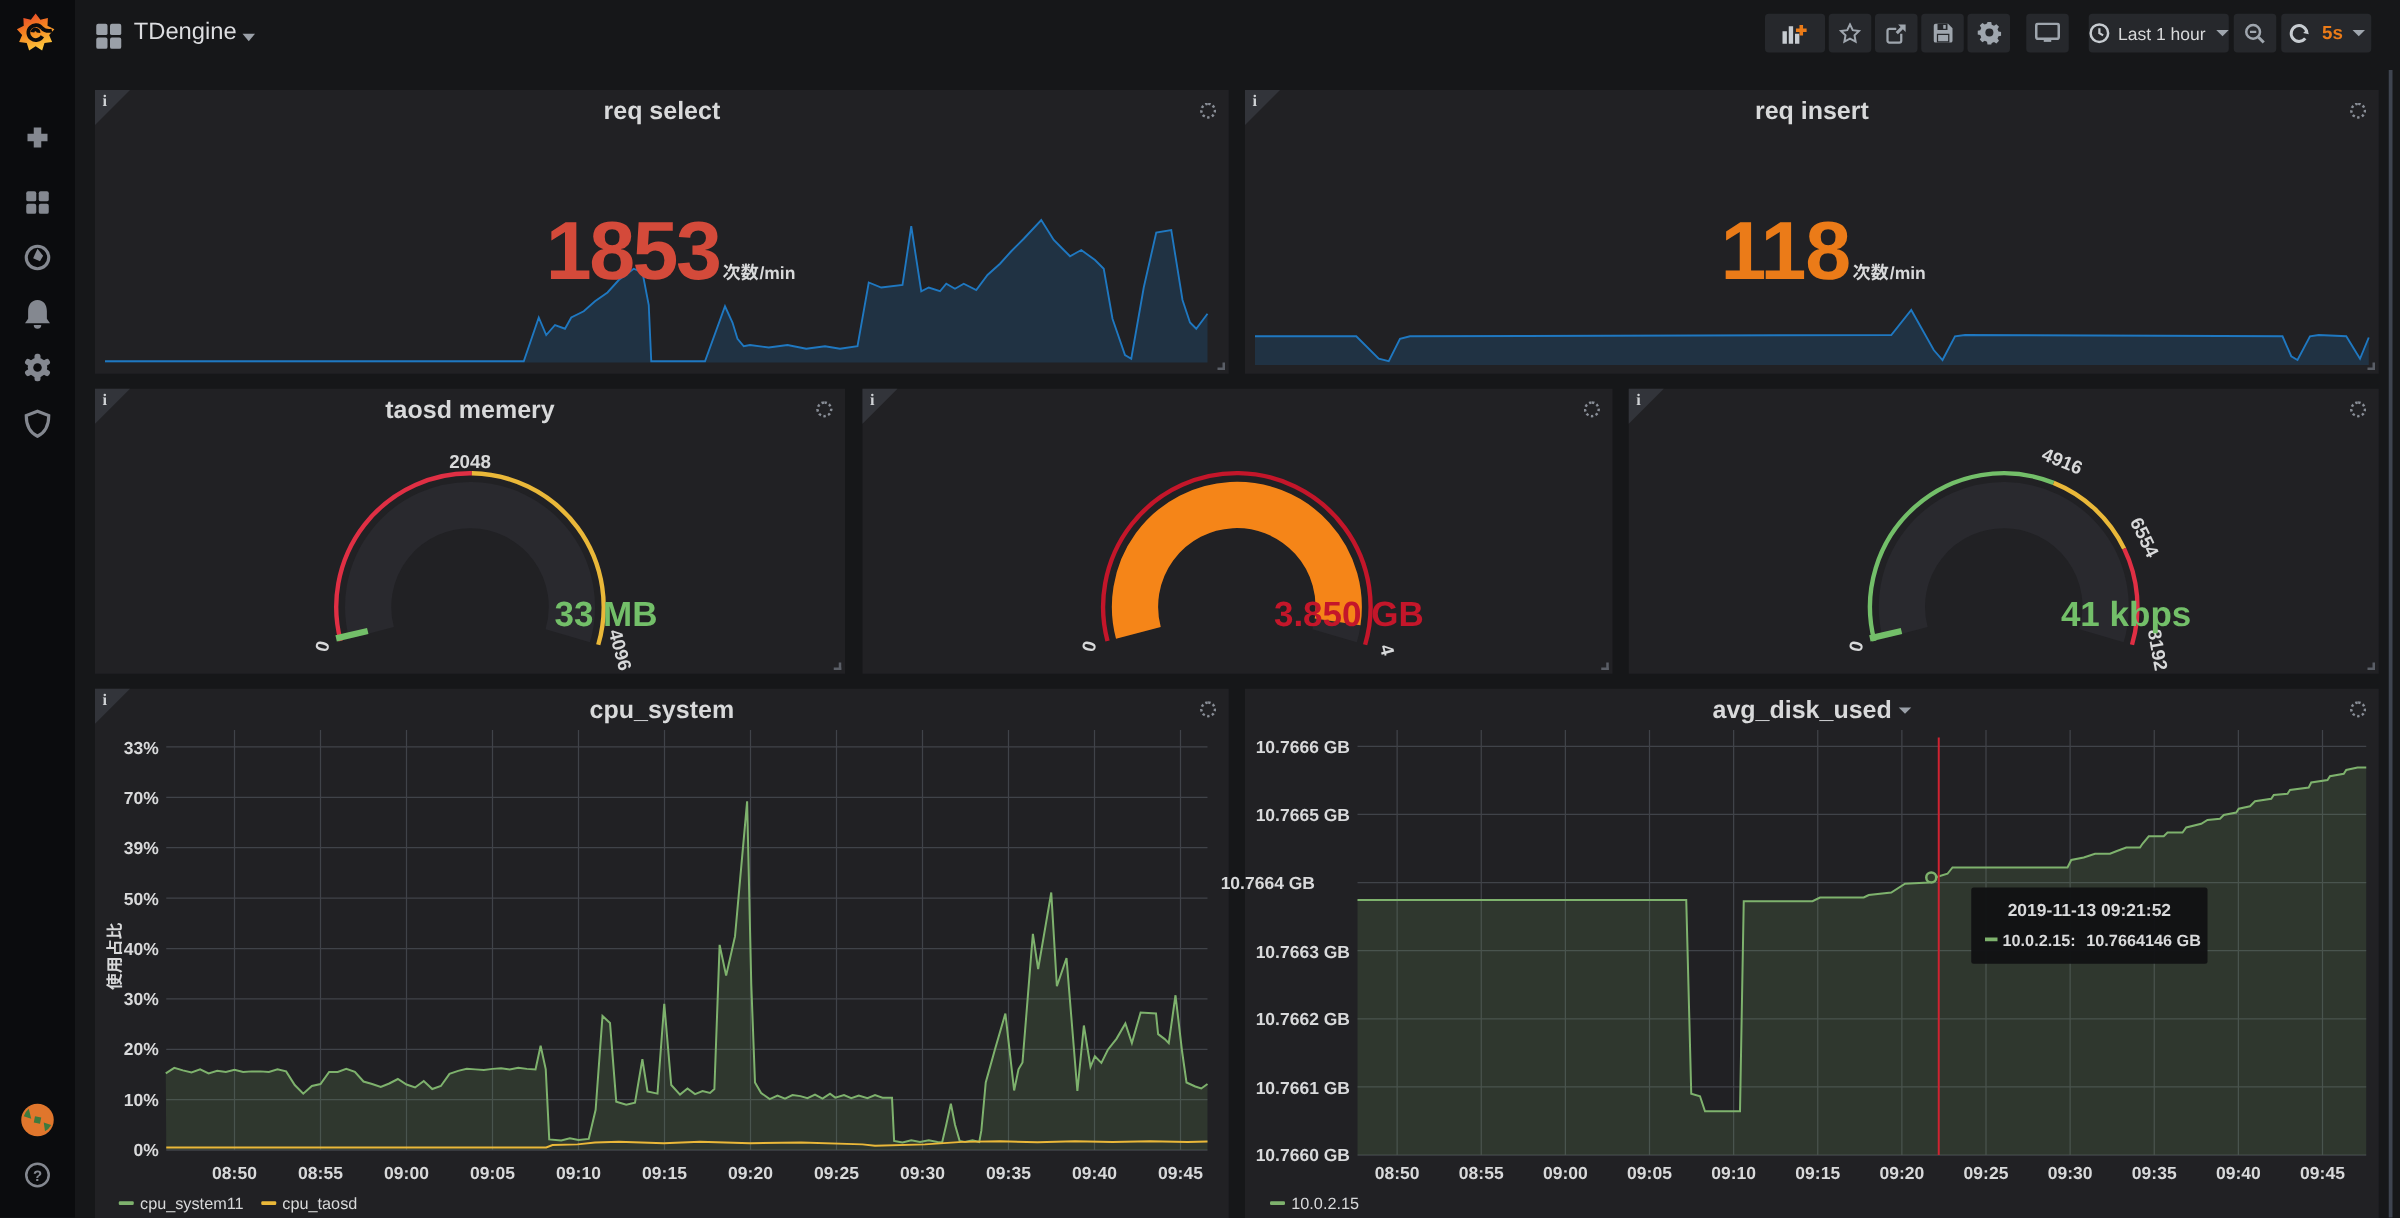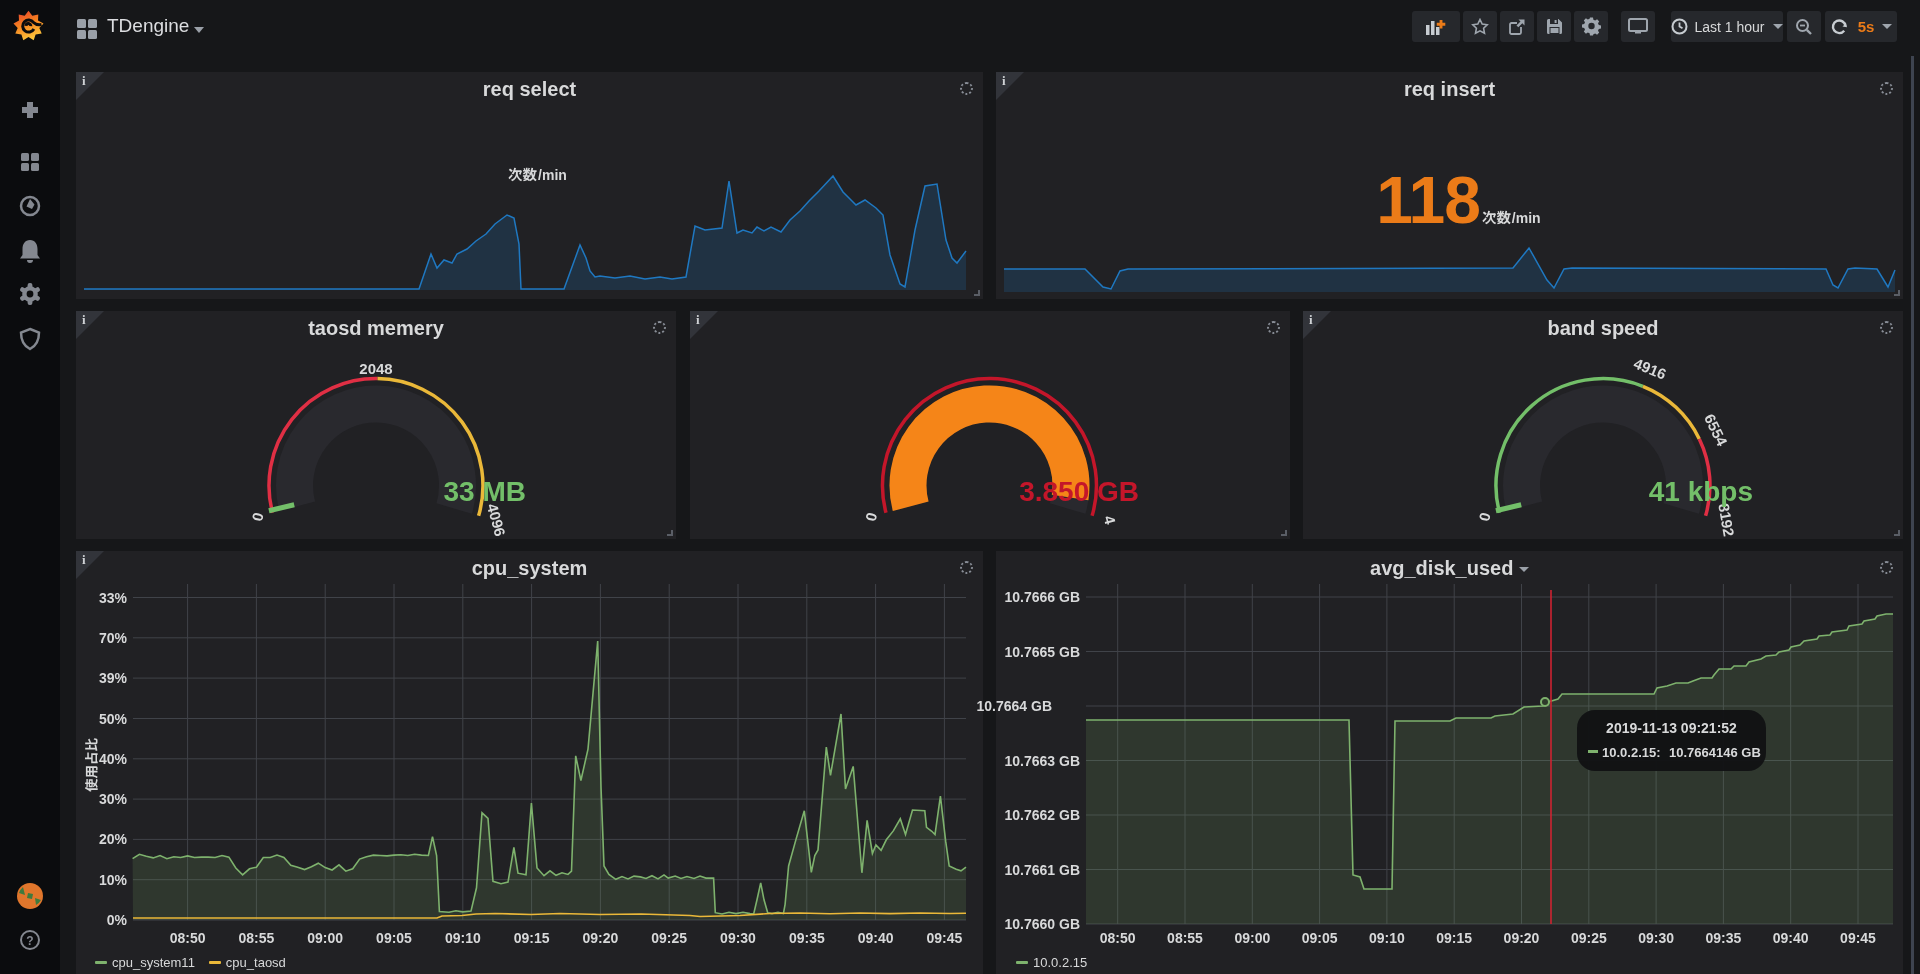--- a/index.html
+++ b/index.html
@@ -152,21 +152,20 @@
       <div class="spin"></div>
       <div class="rsz"></div>
     </div>
 <div class="panel" style="left:690px;top:311px;width:600px;height:228px">
       <div class="icorner"></div>
       <div class="iletter">i</div>
       <div class="spin"></div>
       <div class="rsz"></div>
     </div>
 <div class="panel" style="left:1303px;top:311px;width:600px;height:228px">
-      <div class="ptitle">band speed</div>
       <div class="icorner"></div>
       <div class="iletter">i</div>
       <div class="spin"></div>
       <div class="rsz"></div>
     </div>
 <div class="panel" style="left:76px;top:551px;width:907px;height:427px">
       <div class="ptitle">cpu_system</div>
       <div class="icorner"></div>
       <div class="iletter">i</div>
       <div class="spin"></div>
@@ -258,20 +257,21 @@
         <line x1="1790.7" y1="584" x2="1790.7" y2="924"></line>
         <line x1="1858.0" y1="584" x2="1858.0" y2="924"></line>
       </g>
   <polygon points="1086,924 1086,720 1349,720 1353,875 1360,877 1364,889 1392,889 1395,721 1450,721 1456,718 1491,718 1495,716 1513,714 1524,707 1543,706 1545,704 1548,702 1558,699 1562,694 1654,694 1657,688 1667,686 1676,683 1688,683 1693,681 1701,678 1712,678 1714,675 1719,669 1731,669 1734,666 1746,666 1749,662 1761,659 1766,656 1776,655 1779,652 1789,650 1791,647 1800,645 1804,641 1817,639 1819,636 1830,635 1832,632 1847,630 1849,626 1862,624 1864,621 1875,619 1877,616 1886,614 1893,614 1893,924" fill="rgba(126,178,109,0.15)"></polygon>
   <polyline points="1086,720 1349,720 1353,875 1360,877 1364,889 1392,889 1395,721 1450,721 1456,718 1491,718 1495,716 1513,714 1524,707 1543,706 1545,704 1548,702 1558,699 1562,694 1654,694 1657,688 1667,686 1676,683 1688,683 1693,681 1701,678 1712,678 1714,675 1719,669 1731,669 1734,666 1746,666 1749,662 1761,659 1766,656 1776,655 1779,652 1789,650 1791,647 1800,645 1804,641 1817,639 1819,636 1830,635 1832,632 1847,630 1849,626 1862,624 1864,621 1875,619 1877,616 1886,614 1893,614" stroke="#7eb26d" stroke-width="1.6"></polyline>
   <line x1="1551" y1="590" x2="1551" y2="924" stroke="#cf2331" stroke-width="1.6"></line>
   <circle cx="1545" cy="702" r="4" fill="#2e3a2a" stroke="#7eb26d" stroke-width="2"></circle>
 </svg>
 
 <div class="bigv" style="left:76px;top:167px;width:907px;padding-left:14px">
+  <span style="font-size:66px;font-weight:bold;color:#d44a3a;line-height:1;letter-spacing:-2px">1853</span>
   <span style="display:inline-flex;align-items:baseline;margin-left:2px;transform:translateY(0px)">
         <svg width="30" height="13" viewBox="0 0 30 13" style="display:inline-block;overflow:visible">
           <path d="M0.4 10.8 1.5 12.3C2.5 11.3 3.7 10.0 4.7 8.8L3.7 7.3C2.5 8.6 1.2 10.0 0.4 10.8ZM0.8 2.9C1.7 3.5 2.8 4.4 3.3 5.1L4.7 3.6C4.1 3.0 2.9 2.1 2.0 1.6ZM6.2 0.7C5.7 3.1 4.8 5.3 3.6 6.6C4.0 6.9 4.9 7.3 5.2 7.6C5.8 6.9 6.3 6.0 6.8 4.9H7.9V6.4C7.9 8.1 6.9 11.3 3.0 12.8C3.3 13.2 3.9 13.9 4.1 14.3C7.0 13.0 8.5 10.5 8.8 9.2C9.1 10.5 10.5 13.1 13.1 14.3C13.4 13.9 13.9 13.1 14.2 12.7C10.6 11.2 9.7 8.0 9.8 6.4V4.9H11.8C11.5 5.8 11.2 6.6 10.9 7.1C11.3 7.3 12.0 7.6 12.4 7.9C12.9 6.8 13.6 5.3 14.0 3.9L12.7 3.1L12.4 3.2H7.4C7.6 2.5 7.8 1.8 8.0 1.1Z" fill="#d8d9da"></path>
           <path d="M23.4 0.7C23.0 3.3 22.3 5.8 21.1 7.2C21.4 7.5 21.9 7.9 22.3 8.2L22.5 8.5C22.7 8.2 22.9 7.8 23.2 7.4C23.4 8.5 23.7 9.4 24.1 10.3C23.5 11.2 22.7 11.9 21.6 12.5C21.2 12.2 20.8 12.0 20.4 11.7C20.7 11.2 21.0 10.5 21.1 9.7H22.3V8.2H18.8L19.2 7.5L18.5 7.4H19.5V5.6C20.0 6.1 20.6 6.6 21.0 6.9L21.9 5.7C21.6 5.5 20.5 4.9 19.8 4.5H22.2V3.1H20.8C21.2 2.7 21.6 2.1 22.1 1.4L20.6 0.8C20.4 1.4 20.0 2.2 19.7 2.7L20.6 3.1H19.5V0.7H17.9V3.1H16.7L17.6 2.7C17.5 2.2 17.1 1.5 16.7 0.9L15.5 1.4C15.8 2.0 16.1 2.6 16.2 3.1H15.1V4.5H17.4C16.7 5.3 15.7 6.0 14.8 6.3C15.1 6.6 15.5 7.2 15.7 7.6C16.4 7.2 17.2 6.6 17.9 5.9V7.3L17.5 7.2L17.1 8.2H14.9V9.7H16.3C16.0 10.3 15.6 11.0 15.3 11.5L16.8 12.0L17.0 11.7L17.8 12.1C17.1 12.5 16.2 12.7 15.0 12.9C15.3 13.2 15.6 13.8 15.7 14.3C17.2 14.0 18.4 13.6 19.3 12.9C19.9 13.3 20.4 13.7 20.8 14.0L21.4 13.4C21.7 13.7 21.9 14.1 22.0 14.3C23.3 13.7 24.3 12.9 25.1 12.0C25.7 12.9 26.5 13.7 27.5 14.3C27.8 13.8 28.3 13.1 28.7 12.8C27.7 12.2 26.8 11.4 26.2 10.4C26.9 8.9 27.4 7.1 27.7 4.9H28.6V3.3H24.7C24.9 2.5 25.0 1.7 25.1 0.9ZM18.1 9.7H19.5C19.4 10.2 19.2 10.6 19.0 11.0C18.5 10.8 18.1 10.6 17.7 10.4ZM25.9 4.9C25.8 6.2 25.5 7.3 25.2 8.3C24.8 7.3 24.5 6.1 24.3 4.9Z" fill="#d8d9da"></path>
         </svg>
         <span style="font-size:14px;font-weight:bold;color:#d8d9da">/min</span>
       </span>
 </div>
 <div class="bigv" style="left:996px;top:167px;width:907px;padding-left:18px">
   <span style="font-size:66px;font-weight:bold;color:#eb7b18;line-height:1;letter-spacing:-1px">118</span>
@@ -329,19 +329,19 @@
     <div class="xlab" style="left:1833.0px;top:930px">09:45</div>
 <div class="abs" style="left:84px;top:737px"><svg width="15" height="58" viewBox="0 0 15 58">
         <path d="M1.0 51.5C2.9 52.3 4.8 53.5 6.1 54.8C6.5 54.6 7.3 54.1 7.7 54.0C7.3 53.6 6.9 53.2 6.5 52.9H13.7V51.3H4.1C3.6 51.0 3.1 50.8 2.6 50.5H3.8V47.1H4.8V50.2H8.7V47.2C9.3 47.3 9.8 47.4 10.3 47.7C9.9 48.2 9.4 48.6 8.9 49.0L9.3 50.3C10.1 49.8 10.7 49.3 11.3 48.6C11.8 49.2 12.1 50.0 12.4 51.1C12.7 50.7 13.4 50.3 13.7 50.1C13.3 48.9 12.9 48.0 12.3 47.3C13.0 46.0 13.4 44.5 13.7 42.7C13.3 42.5 12.6 42.0 12.2 41.7C12.1 43.5 11.7 45.1 11.1 46.4C10.4 45.9 9.6 45.7 8.7 45.6V42.3H4.8V45.5H3.8V41.9H2.4V45.5H1.1V47.1H2.4V50.4L1.5 50.0ZM6.1 48.8V47.1H7.3H7.4V48.8ZM6.1 45.5V43.8H7.4V45.5H7.3Z" fill="#d8d9da"></path>
         <path d="M1.9 39.6H6.8C8.7 39.6 11.1 39.7 12.7 41.2C12.9 40.8 13.5 40.2 13.8 39.9C12.7 38.9 11.2 38.4 9.8 38.2V35.4H13.5V33.8H9.8V30.9H11.8C12.0 30.9 12.1 31.0 12.1 31.3C12.1 31.5 12.1 32.4 12.1 33.2C12.5 33.0 13.2 32.7 13.6 32.7C13.6 31.4 13.6 30.6 13.4 30.1C13.1 29.5 12.7 29.3 11.8 29.3H1.9ZM3.5 38.0V35.4H5.0V38.0ZM3.5 30.9H5.0V33.8H3.5ZM6.6 38.0V35.4H8.2V38.0C7.7 38.0 7.2 38.0 6.8 38.0ZM6.6 30.9H8.2V33.8H6.6Z" fill="#d8d9da"></path>
         <path d="M7.2 26.2H13.7V24.6H13.0V18.0H13.6V16.3H7.2V20.6H4.8V15.4H3.3V20.6H1.0V22.2H7.2ZM11.5 24.6H8.7V18.0H11.5Z" fill="#d8d9da"></path>
         <path d="M11.7 14.1 13.4 13.6C13.1 11.9 12.6 9.7 12.1 7.7L10.5 7.8L11.1 10.7H6.6V8.0H5.0V10.7H1.2V12.4H11.4ZM1.2 7.2H11.0C13.0 7.2 13.5 6.8 13.5 5.2C13.5 4.9 13.5 3.6 13.5 3.3C13.5 1.9 12.6 1.4 10.3 1.3C10.2 1.7 9.9 2.4 9.6 2.8C11.5 2.9 11.9 3.0 11.9 3.5C11.9 3.7 11.9 4.7 11.9 4.9C11.9 5.5 11.8 5.5 11.0 5.5H7.1C6.6 4.2 6.0 2.8 5.4 1.6L4.0 2.7C4.5 3.5 5.1 4.5 5.5 5.5H1.2Z" fill="#d8d9da"></path>
       </svg></div>
 <div class="leg" style="left:95px;top:955px"><span class="dash" style="background:#7eb26d"></span>cpu_system11<span class="dash" style="background:#eab839;margin-left:14px"></span>cpu_taosd</div>
 <div class="leg" style="left:1016px;top:955px"><span class="dash" style="background:#7eb26d"></span>10.0.2.15</div>
 
-<div class="abs" style="left:1577px;top:710px;width:189px;height:61px;background:rgba(17,18,20,0.96);border-radius:18px">
+<div class="abs" style="left:1577px;top:710px;width:189px;height:61px;background:rgba(17,18,20,0.96);border-radius:2px">
   <div class="abs" style="left:0;top:10px;width:189px;text-align:center;font-size:14px;font-weight:bold;color:#d8d9da;white-space:nowrap">2019-11-13 09:21:52</div>
   <div class="abs" style="left:11px;top:40px;width:10px;height:3px;background:#7eb26d"></div>
   <div class="abs" style="left:25px;top:35px;font-size:13px;font-weight:bold;color:#d8d9da;white-space:nowrap">10.0.2.15:</div>
   <div class="abs" style="left:92px;top:35px;font-size:13px;font-weight:bold;color:#d8d9da;white-space:nowrap">10.7664146 GB</div>
 </div>
 <div class="abs" style="left:1911px;top:56px;width:3px;height:918px;background:#3e4450"></div>
 </div>
 </body></html>

